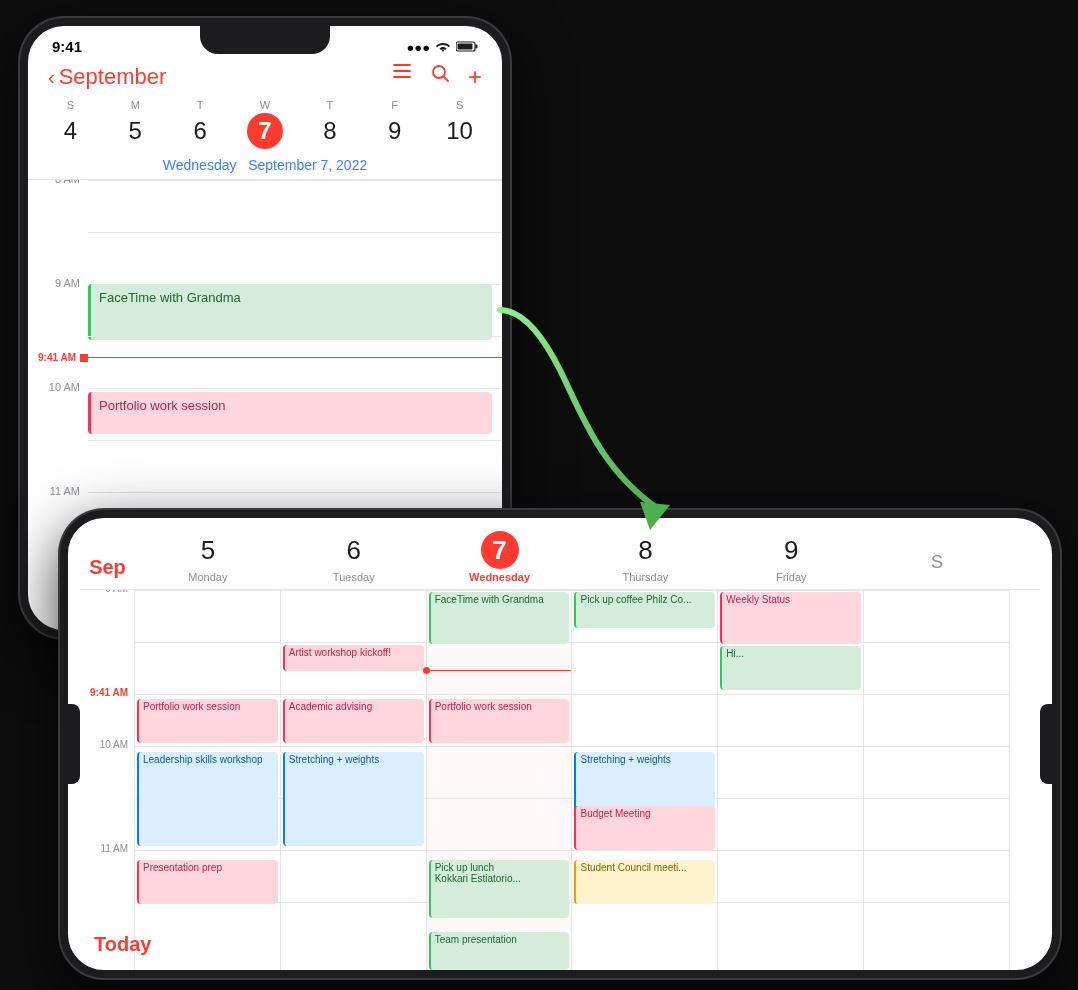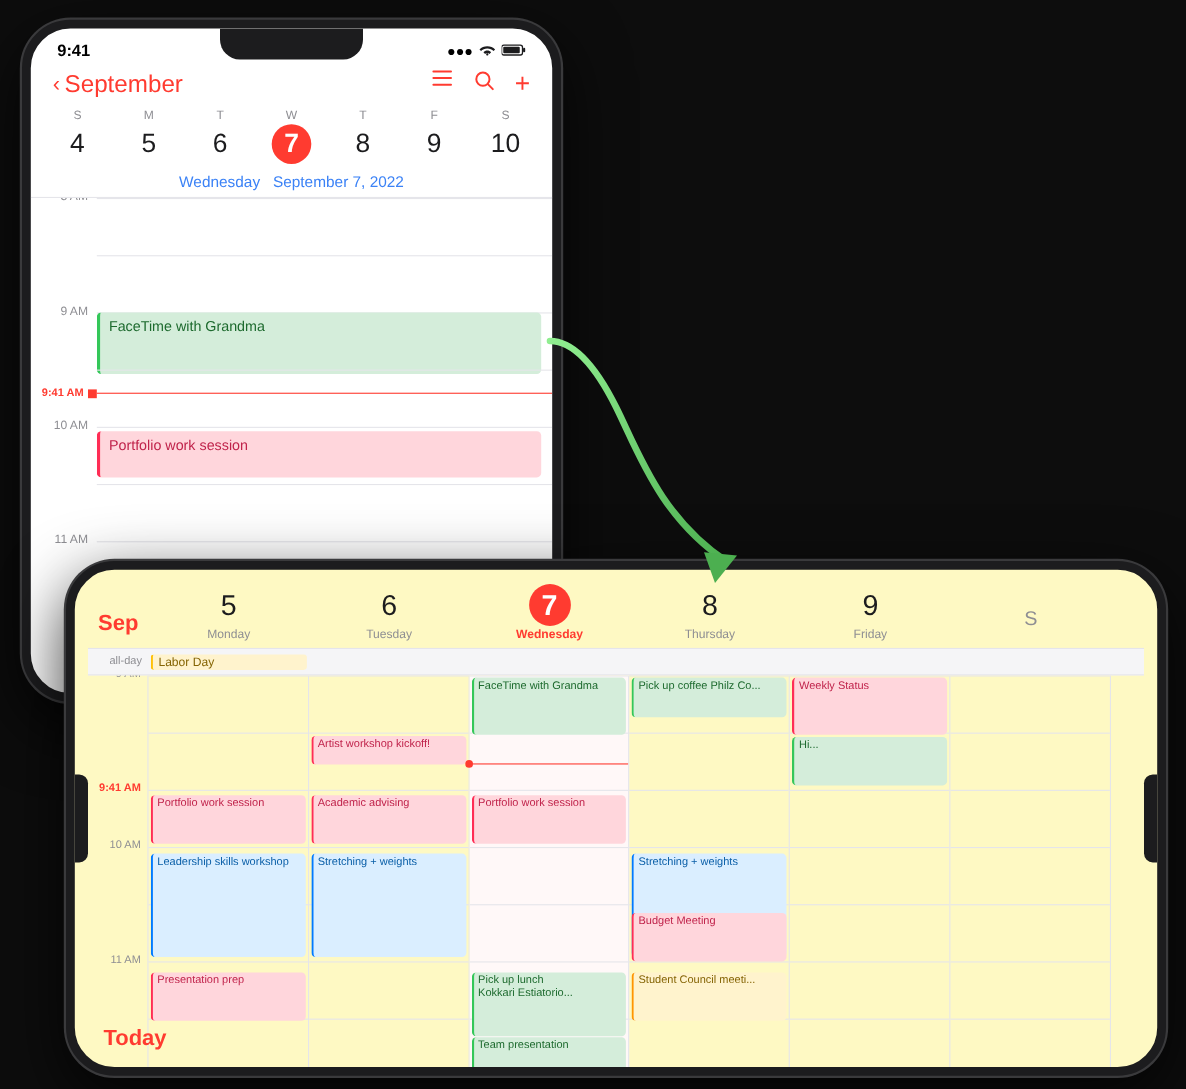--- a/index.html
+++ b/index.html
@@ -33,21 +33,21 @@
       transform: translateX(-50%);
       width: 130px;
       height: 28px;
       background: #1c1c1e;
       border-radius: 0 0 18px 18px;
       z-index: 10;
     }
     .status-bar {
       display: flex;
       justify-content: space-between;
-      align-items: center;
+      align-items: flex-end;
       padding: 12px 24px 4px;
       font-size: 15px;
       font-weight: 600;
       position: relative;
       z-index: 5;
     }
     .status-time { font-size: 15px; font-weight: 700; }
     .status-icons { display: flex; gap: 5px; align-items: center; font-size: 13px; }
 
     
@@ -135,21 +135,21 @@
       pointer-events: none;
     }
 
     
     .phone-landscape {
       position: absolute;
       top: 510px;
       left: 60px;
       width: 1000px;
       height: 468px;
-      background: #fef9c3;
+      background: #ffffff;
       border-radius: 44px;
       border: 8px solid #1c1c1e;
       box-shadow: 0 0 0 2px #3a3a3c, 0 20px 60px rgba(0,0,0,0.8);
       overflow: hidden;
     }
     .landscape-notch-left {
       position: absolute;
       left: 0;
       top: 50%;
       transform: translateY(-50%);
@@ -509,32 +509,20 @@
         <div class="lc-day-name">Friday</div>
       </div>
 
       <div class="lc-day-header">
         <div class="lc-day-num" style="font-size:18px; color:#8e8e93;">S</div>
         <div class="lc-day-name"></div>
       </div>
       <div></div>
     </div>
 
-    <div class="lc-allday">
-      <div class="lc-allday-label">all-day</div>
-      <div>
-        <div class="allday-event allday-labor">Labor Day</div>
-      </div>
-      <div></div>
-      <div></div>
-      <div></div>
-      <div></div>
-      <div></div>
-      <div></div>
-    </div>
 
     <div class="lc-body">
 
       <div class="lc-time-col">
         <div class="lc-time-entry">
             <span class="lc-time-text">9 AM</span>
           </div>
         <div class="lc-time-entry"></div>
         <div class="lc-time-entry">
             <span class="lc-time-text red">9:41 AM</span>
@@ -597,21 +585,21 @@
           <div class="lc-current-dot"></div>
           <div class="lc-current-line"></div>
         </div>
 
         <div class="lc-event ev-green" style="top:2px; height:52px;">FaceTime with Grandma</div>
 
         <div class="lc-event ev-pink" style="top:109px; height:44px;">Portfolio work session</div>
 
         <div class="lc-event ev-green" style="top:270px; height:58px;">Pick up lunch<br><span style="font-size:10px;">Kokkari Estiatorio...</span></div>
 
-        <div class="lc-event ev-green" style="top:329px; height:38px;">Team presentation</div>
+        <div class="lc-event ev-green" style="top:342px; height:38px;">Team presentation</div>
       </div>
 
       <div class="lc-day-col" style="position:relative;">
         <div class="lc-hour-line" style="top:0"></div>
         <div class="lc-hour-line" style="top:52px"></div>
         <div class="lc-hour-line" style="top:104px"></div>
         <div class="lc-hour-line" style="top:156px"></div>
         <div class="lc-hour-line" style="top:208px"></div>
         <div class="lc-hour-line" style="top:260px"></div>
         <div class="lc-hour-line" style="top:312px"></div>

